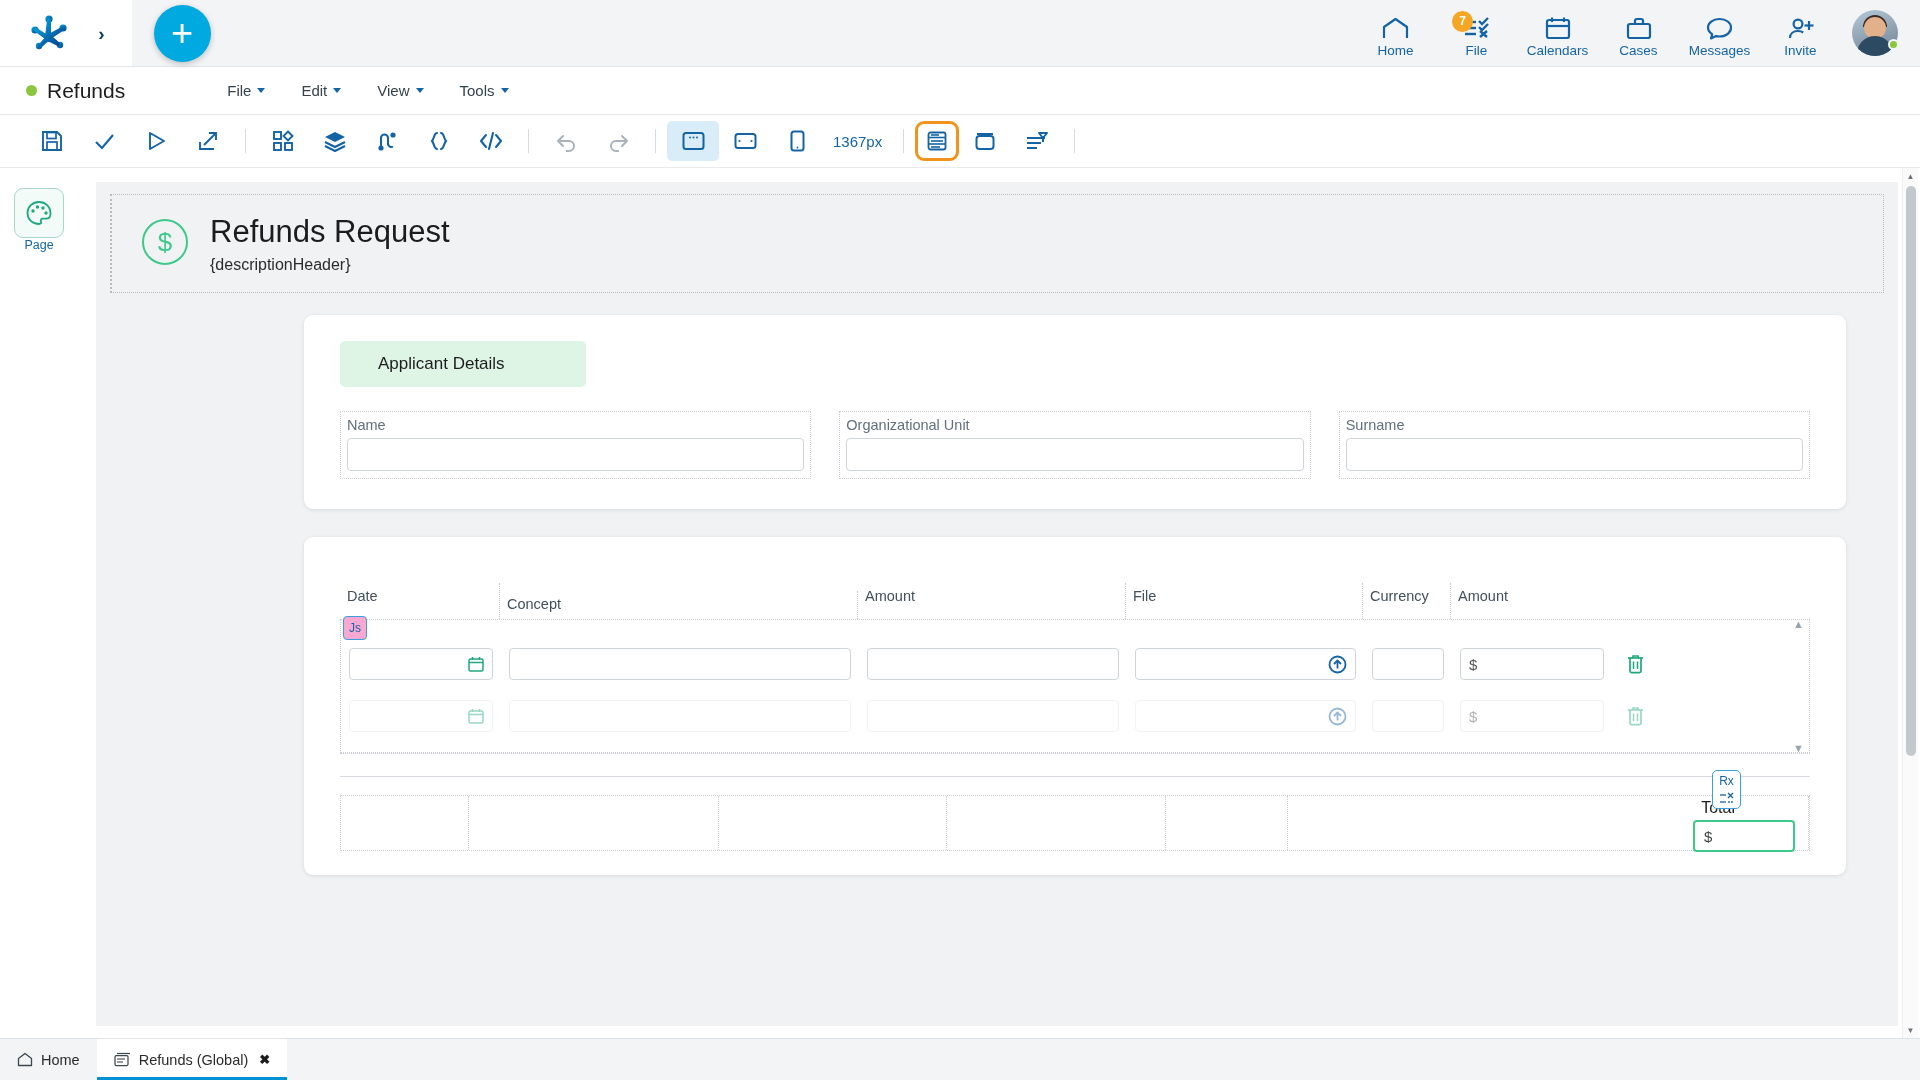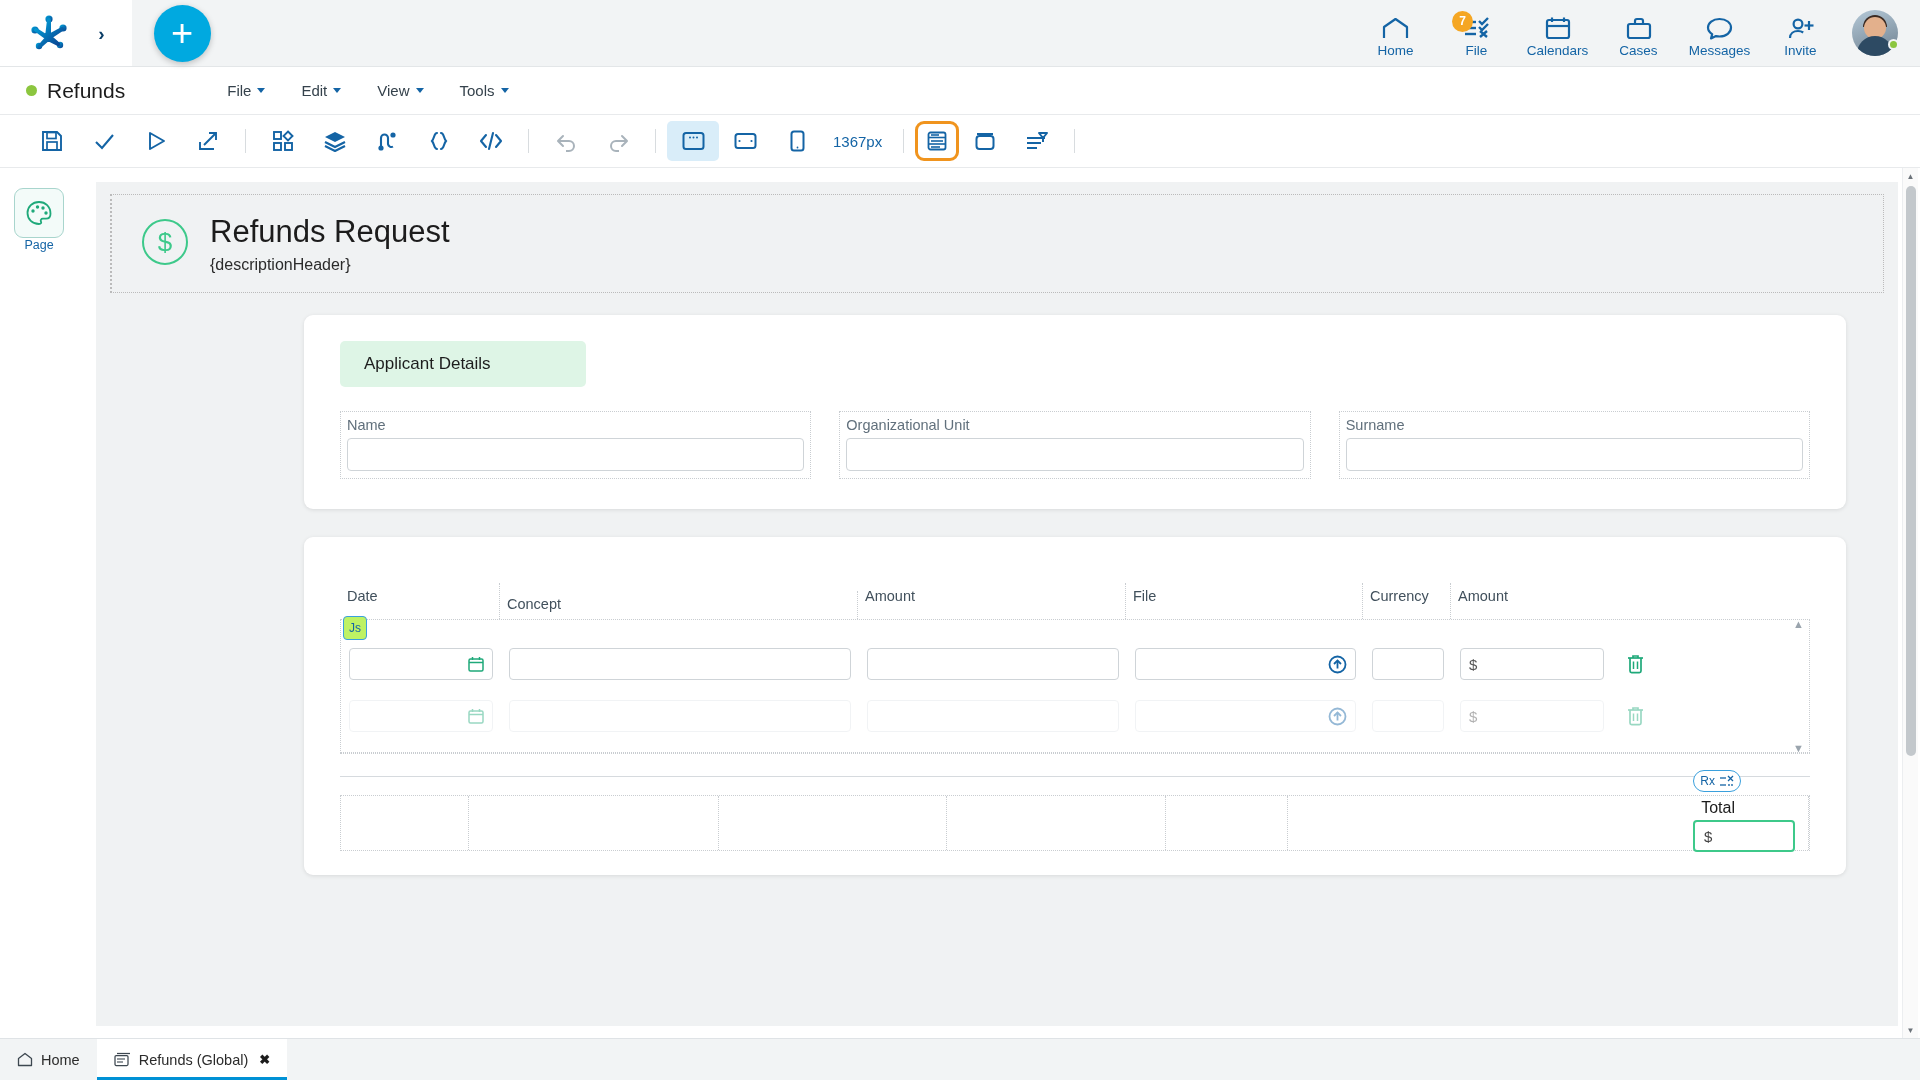--- a/index.html
+++ b/index.html
@@ -120,21 +120,21 @@
   }
   .hdr-title { font-size: 31px; color: #1c1c1c; font-weight: 400; line-height: 1.1; }
   .hdr-sub { font-size: 16px; color: #2b2b2b; margin-top: 7px; }
 
   .card {
     background: #fff; border-radius: 9px; margin: 22px 52px 0 208px;
     box-shadow: 0 1px 4px rgba(0,0,0,0.10); padding: 26px 36px 30px 36px;
   }
   .sec-badge {
     display: inline-block; background: #def5e6; color: #1d1d1d; font-size: 17px;
-    padding: 13px 24px; border-radius: 5px; min-width: 246px;
+    padding: 13px 38px; border-radius: 5px; min-width: 246px;
   }
 
   .field-row { display: flex; gap: 28px; margin-top: 24px; }
   .field { flex: 1; border: 1px dotted #c9cdd1; padding: 5px 6px 7px 6px; }
   .field-label { font-size: 14.5px; color: #61707c; margin-bottom: 5px; }
   .field-input {
     height: 33px; border: 1px solid #cfd4d8; border-radius: 4px; background: #fff;
   }
 
   .add-link { float: right; color: #1fa97a; font-size: 16px; cursor: pointer; margin-top: 10px; }
@@ -150,35 +150,35 @@
   .tr.ghost { opacity: 0.45; }
   .td { padding: 0 8px; display: flex; align-items: center; }
   .cell-input {
     height: 32px; width: 100%; border: 1px solid #cfd4d8; border-radius: 4px; background: #fff;
     display: flex; align-items: center; justify-content: space-between; padding: 0 8px;
     font-size: 15px; color: #555;
   }
   .tr.ghost .cell-input { border-color: #e2e6e9; }
   .js-badge {
     position: absolute; left: -12px; top: -20px; width: 24px; height: 24px;
-    border: 1px solid #3aa0dd; border-radius: 4px; background: #bef264; color: #1464a5;
+    border: 1px solid #3aa0dd; border-radius: 4px; background: #f9a8d4; color: #1464a5;
     font-size: 12px; display: flex; align-items: center; justify-content: center; z-index: 5;
   }
   .trash { color: #1fa97a; cursor: pointer; display: flex; align-items: center; }
   .scroll-caret { position: absolute; right: 5px; color: #9aa4ad; font-size: 11px; }
 
   .divider-line { height: 1px; background: #d6dade; margin: 22px 0 0 0; }
 
   .total-tbl { margin-top: 18px; border: 1px dotted #c9cdd1; display: flex; position: relative; }
   .total-cell { border-right: 1px dotted #c9cdd1; height: 54px; }
   .total-cell:last-child { border-right: none; }
   .rx-badge {
-    position: absolute; right: 68px; top: -26px; border: 1px solid #3aa0dd; border-radius: 11px;
+    position: absolute; right: 68px; top: -26px; border: 1px solid #3aa0dd; border-radius: 5px;
     background: #fff; display: flex; align-items: center; gap: 4px; padding: 3px 6px;
-    color: #1464a5; font-size: 12px; z-index: 6;
+    color: #1464a5; font-size: 12px; z-index: 6; flex-direction: column;
   }
   .total-label { position: absolute; right: 74px; top: 3px; font-size: 16px; color: #1c1c1c; }
   .total-input {
     position: absolute; right: 14px; top: 24px; width: 102px; height: 32px;
     border: 2px solid #3dc98a; border-radius: 4px; background: #fff;
     display: flex; align-items: center; padding-left: 9px; font-size: 15px; color: #444;
   }
 
   
   .vscroll {

